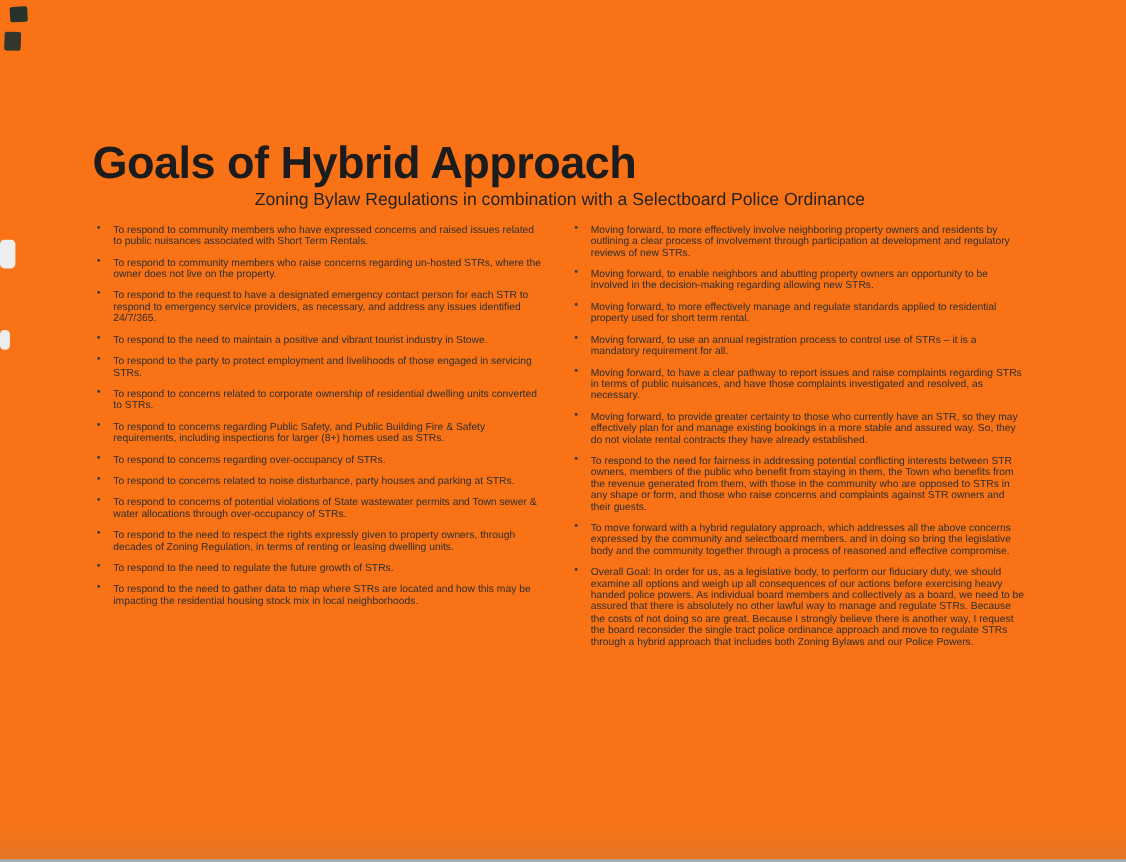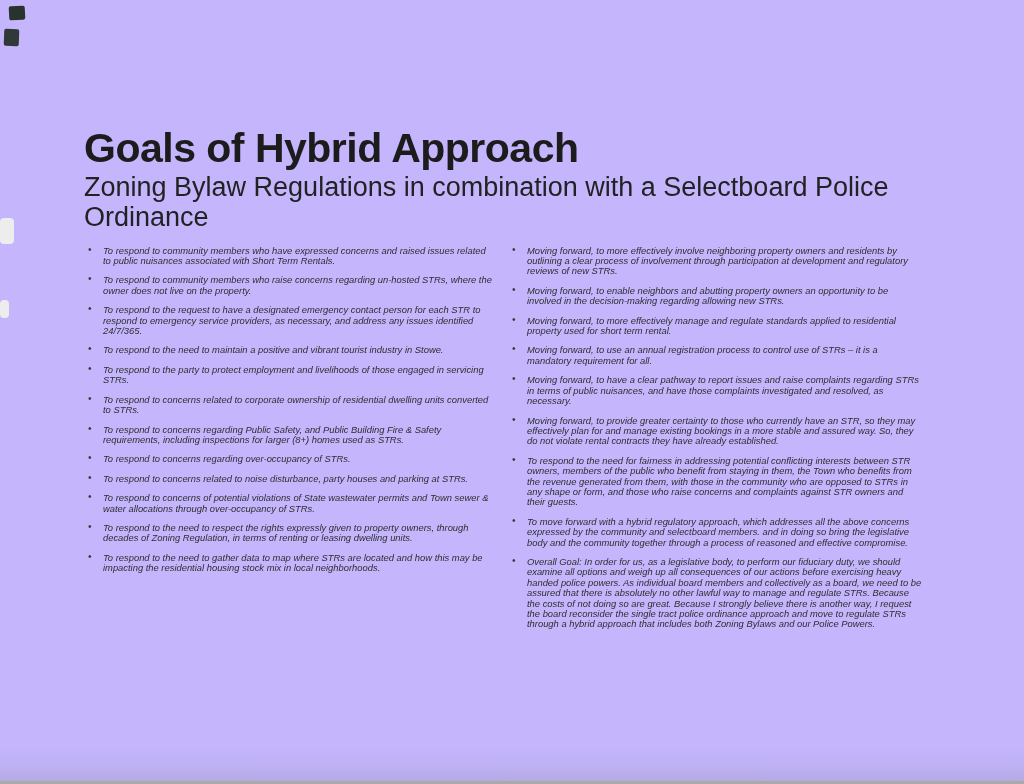--- a/index.html
+++ b/index.html
@@ -4,21 +4,21 @@
 <style>
   html, body {
     margin: 0;
     padding: 0;
     background: #ffffff;
   }
   .page {
     position: relative;
     width: 1024px;
     height: 784px;
-    background: #c4b5fd;
+    background: #f97316;
     overflow: hidden;
     font-family: "Liberation Sans", sans-serif;
     color: #2d2d2d;
   }
   
   .scan-mark {
     position: absolute;
     background: #28332d;
     border-radius: 2px;
   }
@@ -53,30 +53,30 @@
   h1.title {
     margin: 0;
     font-size: 41px;
     line-height: 1.08;
     font-weight: 600;
     letter-spacing: -0.5px;
     color: #1c1c1c;
   }
   h2.subtitle {
     margin: 3px 0 0 0;
-    font-size: 27px;
+    font-size: 16px;
     line-height: 1.1;
     font-weight: 400;
     color: #222222;
+    text-align: center;
   }
   .columns {
     display: flex;
-    gap: 16px;
+    gap: 26px;
     margin-top: 13px;
-    font-style: italic;
   }
   .col { flex: 0 0 auto; }
   .col.left  { width: 408px; }
   .col.right { width: 416px; }
   ul.bullets {
     list-style: none;
     margin: 0;
     padding: 0;
     font-size: 9.4px;
     line-height: 10.4px;
@@ -117,20 +117,21 @@
           <li>To respond to community members who raise concerns regarding un-hosted STRs, where the owner does not live on the property.</li>
           <li>To respond to the request to have a designated emergency contact person for each STR to respond to emergency service providers, as necessary, and address any issues identified 24/7/365.</li>
           <li>To respond to the need to maintain a positive and vibrant tourist industry in Stowe.</li>
           <li>To respond to the party to protect employment and livelihoods of those engaged in servicing STRs.</li>
           <li>To respond to concerns related to corporate ownership of residential dwelling units converted to STRs.</li>
           <li>To respond to concerns regarding Public Safety, and Public Building Fire &amp; Safety requirements, including inspections for larger (8+) homes used as STRs.</li>
           <li>To respond to concerns regarding over-occupancy of STRs.</li>
           <li>To respond to concerns related to noise disturbance, party houses and parking at STRs.</li>
           <li>To respond to concerns of potential violations of State wastewater permits and Town sewer &amp; water allocations through over-occupancy of STRs.</li>
           <li>To respond to the need to respect the rights expressly given to property owners, through decades of Zoning Regulation, in terms of renting or leasing dwelling units.</li>
+          <li>To respond to the need to regulate the future growth of STRs.</li>
           <li>To respond to the need to gather data to map where STRs are located and how this may be impacting the residential housing stock mix in local neighborhoods.</li>
         </ul>
       </div>
       <div class="col right">
         <ul class="bullets">
           <li>Moving forward, to more effectively involve neighboring property owners and residents by outlining a clear process of involvement through participation at development and regulatory reviews of new STRs.</li>
           <li>Moving forward, to enable neighbors and abutting property owners an opportunity to be involved in the decision-making regarding allowing new STRs.</li>
           <li>Moving forward, to more effectively manage and regulate standards applied to residential property used for short term rental.</li>
           <li>Moving forward, to use an annual registration process to control use of STRs – it is a mandatory requirement for all.</li>
           <li>Moving forward, to have a clear pathway to report issues and raise complaints regarding STRs in terms of public nuisances, and have those complaints investigated and resolved, as necessary.</li>

